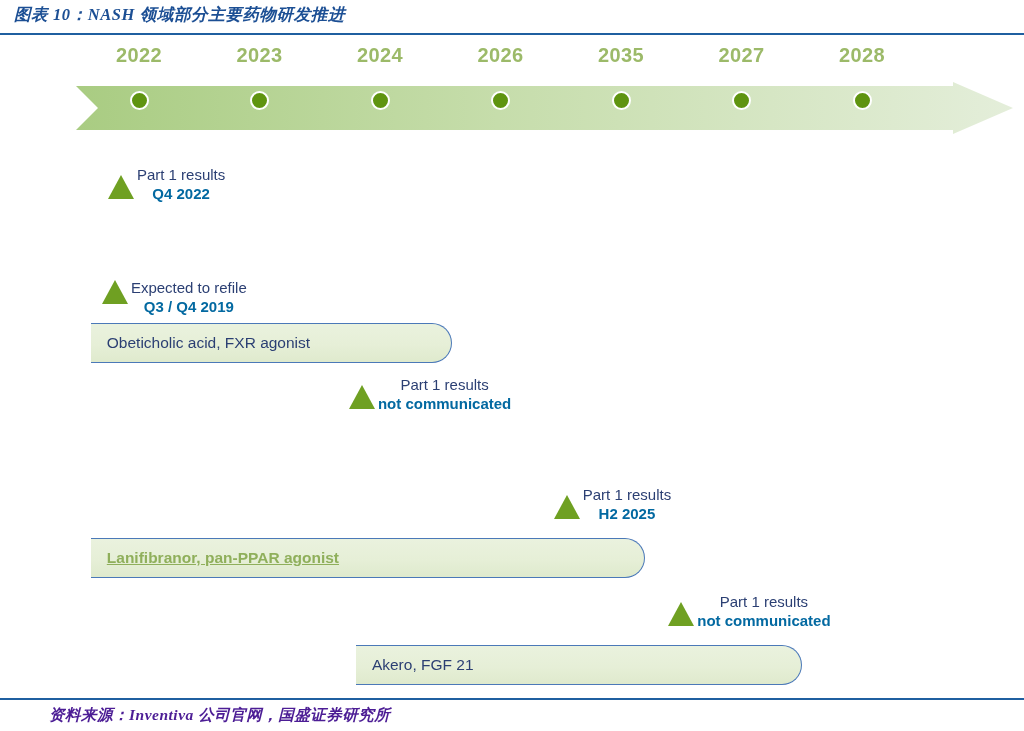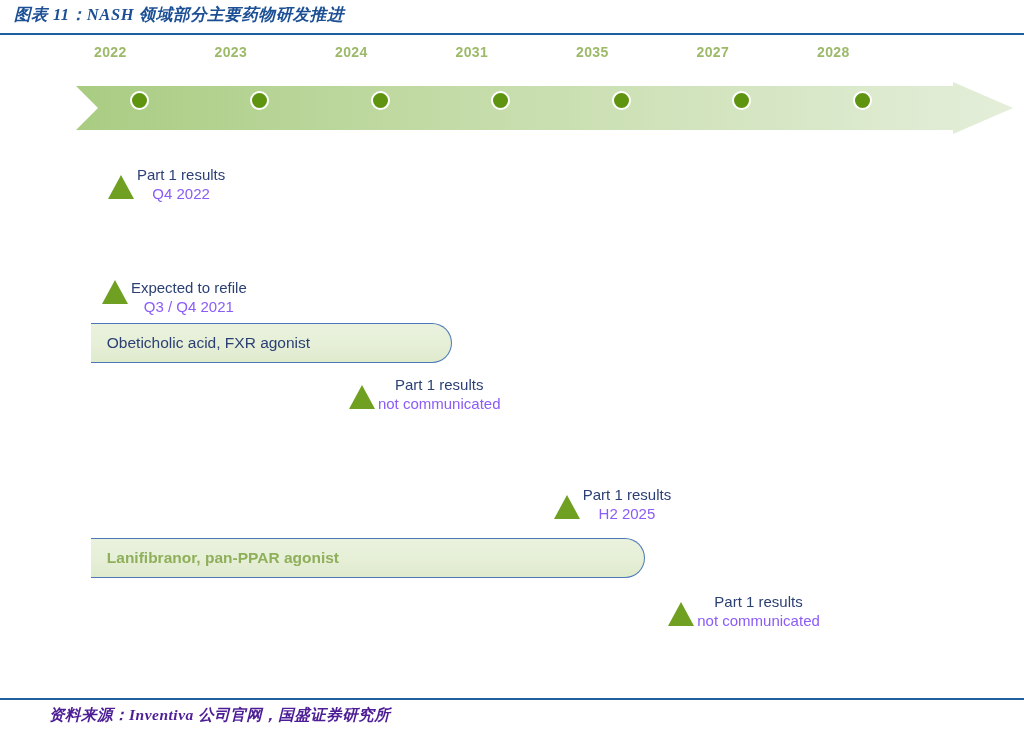--- a/index.html
+++ b/index.html
@@ -72,22 +72,22 @@
   #timeline-arrow-svg {
     position: absolute;
     left: 0;
     top: 38px;
   }
   .year-label {
     position: absolute;
     top: 0px;
     width: 90px;
     margin-left: -45px;
-    text-align: left;
-    font-size: 14px;
+    text-align: center;
+    font-size: 20px;
     font-weight: bold;
     color: #9cba69;
     letter-spacing: 0.4px;
   }
   .year-dot {
     position: absolute;
     top: 47px;
     width: 19px;
     height: 19px;
     margin-left: -9.5px;
@@ -114,20 +114,21 @@
   }
   .bar-label {
     padding-left: 16px;
     font-size: 15.5px;
     color: #2b3f73;
     white-space: nowrap;
   }
   .bar-label.green {
     color: #8faf5b;
     font-weight: bold;
+    text-decoration: underline;
   }
   .tri {
     position: absolute;
     width: 0;
     height: 0;
     border-left: 13px solid transparent;
     border-right: 13px solid transparent;
     border-bottom: 24px solid #6fa022;
   }
   .milestone-text {
@@ -135,46 +136,46 @@
     text-align: center;
     line-height: 1.28;
     white-space: nowrap;
   }
   .milestone-line1 {
     font-size: 15px;
     color: #2b3f73;
   }
   .milestone-line2 {
     font-size: 15px;
-    font-weight: normal;
-    color: #8b5cf6;
+    font-weight: bold;
+    color: #0369a1;
   }
 </style>
 </head>
 <body>
 
-<div id="figure-title">图表 11：NASH 领域部分主要药物研发推进</div>
+<div id="figure-title">图表 10：NASH 领域部分主要药物研发推进</div>
 <div id="header-rule"></div>
 
 <div id="timeline">
   <svg id="timeline-arrow-svg" width="1024" height="52">
     <defs>
       <linearGradient id="arrowGrad" x1="0" y1="0" x2="1" y2="0">
         <stop offset="0%" stop-color="#a9cc82"></stop>
         <stop offset="45%" stop-color="#c6ddab"></stop>
         <stop offset="100%" stop-color="#e4eeda"></stop>
       </linearGradient>
     </defs>
     <polygon points="76,4 953,4 953,0 1013,26 953,52 953,48 76,48 98,26" fill="url(#arrowGrad)"></polygon>
   </svg>
   <div id="year-labels">
       <div class="year-label" style="left: 139px;">2022</div>
       <div class="year-label" style="left: 259.5px;">2023</div>
       <div class="year-label" style="left: 380px;">2024</div>
-      <div class="year-label" style="left: 500.5px;">2031</div>
+      <div class="year-label" style="left: 500.5px;">2026</div>
       <div class="year-label" style="left: 621px;">2035</div>
       <div class="year-label" style="left: 741.5px;">2027</div>
       <div class="year-label" style="left: 862px;">2028</div>
     </div>
   <div id="year-dots">
       <div class="year-dot" style="left: 139px;"></div>
       <div class="year-dot" style="left: 259.5px;"></div>
       <div class="year-dot" style="left: 380px;"></div>
       <div class="year-dot" style="left: 500.5px;"></div>
       <div class="year-dot" style="left: 621px;"></div>
@@ -188,21 +189,21 @@
       <div class="tri" style="left: 107.925px; top: 10px;"></div>
       <div class="milestone-text" style="left: 136.925px; top: 0px;">
         <div class="milestone-line1">Part 1 results</div>
         <div class="milestone-line2">Q4 2022</div>
       </div>
     </div>
     <div class="drug-row" style="top: 270px; height: 100px;">
       <div class="tri" style="left: 101.9px; top: 10px;"></div>
       <div class="milestone-text" style="left: 130.9px; top: 0px; margin-top: 8px;">
         <div class="milestone-line1">Expected to refile</div>
-        <div class="milestone-line2">Q3 / Q4 2021</div>
+        <div class="milestone-line2">Q3 / Q4 2019</div>
       </div>
       <div class="bar" style="left: 90.8px; width: 361.5px; top: 53px; text-align: right;">
         <span class="bar-label">Obeticholic acid, FXR agonist</span>
       </div>
     </div>
     <div class="drug-row" style="top: 375px; height: 100px;">
       <div class="tri" style="left: 348.925px; top: 10px;"></div>
       <div class="milestone-text" style="left: 377.925px; top: 0px;">
         <div class="milestone-line1">Part 1 results</div>
         <div class="milestone-line2">not communicated</div>
@@ -217,17 +218,20 @@
       <div class="bar" style="left: 90.8px; width: 554.3px; top: 53px;">
         <span class="bar-label green">Lanifibranor, pan-PPAR agonist</span>
       </div>
     </div>
     <div class="drug-row" style="top: 592px; height: 100px;">
       <div class="tri" style="left: 668.25px; top: 10px;"></div>
       <div class="milestone-text" style="left: 697.25px; top: 0px;">
         <div class="milestone-line1">Part 1 results</div>
         <div class="milestone-line2">not communicated</div>
       </div>
+      <div class="bar" style="left: 355.9px; width: 445.85px; top: 53px;">
+        <span class="bar-label">Akero, FGF 21</span>
+      </div>
     </div>
   </div>
 
 <div id="footer-rule"></div>
 <div id="source-note">资料来源：Inventiva 公司官网，国盛证券研究所</div>
 
 </body></html>

